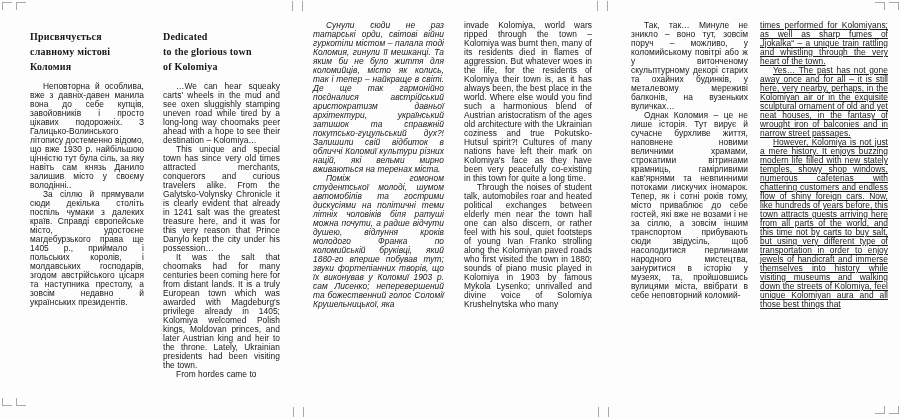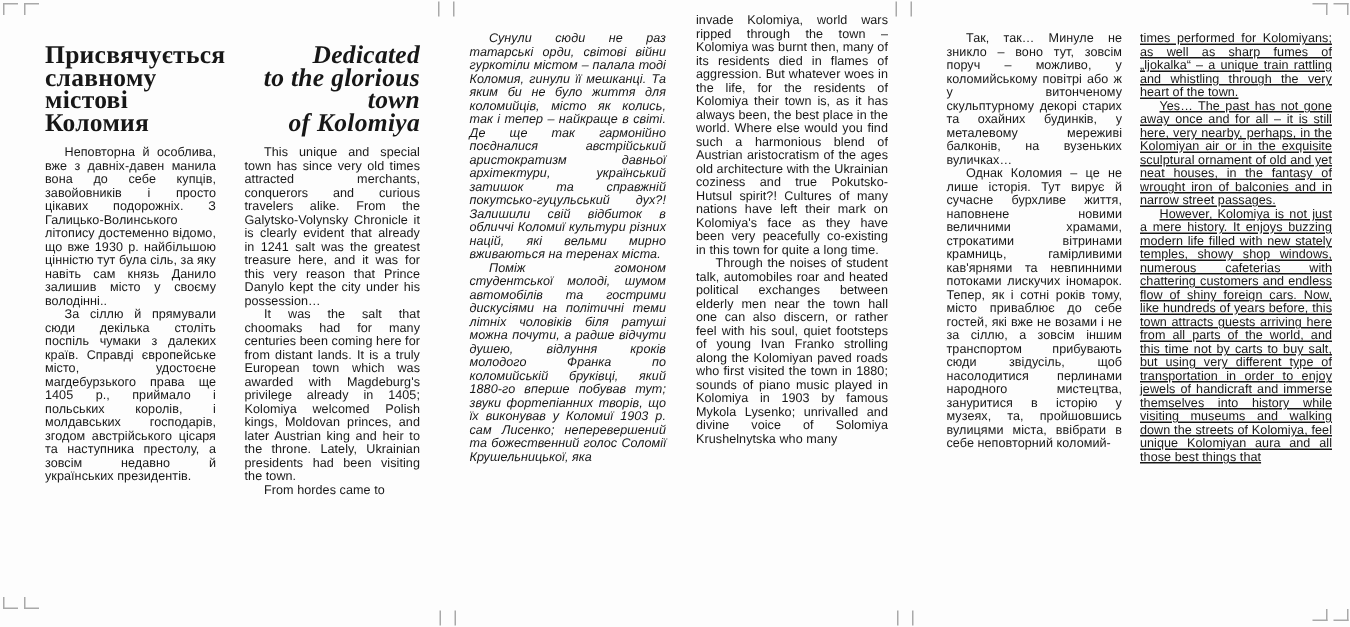--- a/index.html
+++ b/index.html
@@ -16,28 +16,28 @@
     text-align:justify;
     font-size:8.4px;
     line-height:9px;
     letter-spacing:0.05px;
   }
   .col p{margin:0;text-indent:13px;}
   .col p.cont{text-indent:0;}
   .doc-title{
     font-family:"Liberation Serif","DejaVu Serif",serif;
     font-weight:bold;
-    font-size:17px;
+    font-size:10px;
     line-height:15px;
     margin:0 0 8px 0;
     white-space:pre-line;
     text-align:left;
     letter-spacing:0.2px;
   }
-  .doc-title.right{text-align:right;font-style:italic;}
+  .doc-title.right{}
   
   .mark{position:absolute;}
   .mark.tl{width:9px;height:7px;border-top:1px solid #a9a9a9;border-left:1px solid #a9a9a9;}
   .mark.tr{width:9px;height:7px;border-top:1px solid #a9a9a9;border-right:1px solid #a9a9a9;}
   .mark.bl{width:9px;height:7px;border-bottom:1px solid #a9a9a9;border-left:1px solid #a9a9a9;}
   .mark.br{width:9px;height:7px;border-bottom:1px solid #a9a9a9;border-right:1px solid #a9a9a9;}
   .mark.fold{width:0;height:10px;border-left:1px solid #a9a9a9;}
 </style>
 </head>
 <body>
@@ -67,32 +67,33 @@
       <h1 class="doc-title">Присвячується
 славному містові
 Коломия</h1>
       <p>Неповторна й особлива, вже з давніх-давен манила вона до себе купців, завойовників і просто цікавих подорожніх. З Галицько-Волинського літопису достеменно відомо, що вже 1930 р. найбільшою цінністю тут була сіль, за яку навіть сам князь Данило залишив місто у своєму володінні..</p>
       <p>За сіллю й прямували сюди декілька століть поспіль чумаки з далеких країв. Справді європейське місто, удостоєне магдебурзького права ще 1405 р., приймало і польських королів, і молдавських господарів, згодом австрійського цісаря та наступника престолу, а зовсім недавно й українських президентів.</p>
     </div>
     <div class="col" style="left:163px;top:29px;width:117px;">
       <h1 class="doc-title right">Dedicated
 to the glorious town
 of Kolomiya</h1>
+      <p>…We can hear squeaky carts' wheels in the mud and see oxen sluggishly stamping uneven road while tired by a long-long way choomaks peer ahead with a hope to see their destination – Kolomiya…</p>
       <p>This unique and special town has since very old times attracted merchants, conquerors and curious travelers alike. From the Galytsko-Volynsky Chronicle it is clearly evident that already in 1241 salt was the greatest treasure here, and it was for this very reason that Prince Danylo kept the city under his possession…</p>
       <p>It was the salt that choomaks had for many centuries been coming here for from distant lands. It is a truly European town which was awarded with Magdeburg's privilege already in 1405; Kolomiya welcomed Polish kings, Moldovan princes, and later Austrian king and heir to the throne. Lately, Ukrainian presidents had been visiting the town.</p>
       <p>From hordes came to</p>
     </div>
   </div>
 
   <div>
     <div class="col" style="left:313px;top:21px;width:131px;font-style:italic;">
       <p>Сунули сюди не раз татарські орди, світові війни гуркотіли містом – палала тоді Коломия, гинули її мешканці. Та яким би не було життя для коломийців, місто як колись, так і тепер – найкраще в світі. Де ще так гармонійно поєдналися австрійський аристократизм давньої архітектури, український затишок та справжній покутсько-гуцульський дух?! Залишили свій відбиток в обличчі Коломиї культури різних націй, які вельми мирно вживаються на теренах міста.</p>
       <p>Поміж гомоном студентської молоді, шумом автомобілів та гострими дискусіями на політичні теми літніх чоловіків біля ратуші можна почути, а радше відчути душею, відлуння кроків молодого Франка по коломийській бруківці, який 1880-го вперше побував тут; звуки фортепіанних творів, що їх виконував у Коломиї 1903 р. сам Лисенко; неперевершений та божественний голос Соломії Крушельницької, яка</p>
     </div>
-    <div class="col" style="left:464px;top:9px;width:128px;">
+    <div class="col" style="left:464px;top:21px;width:128px;">
       <p class="cont">invade Kolomiya, world wars ripped through the town – Kolomiya was burnt then, many of its residents died in flames of aggression. But whatever woes in the life, for the residents of Kolomiya their town is, as it has always been, the best place in the world. Where else would you find such a harmonious blend of Austrian aristocratism of the ages old architecture with the Ukrainian coziness and true Pokutsko-Hutsul spirit?! Cultures of many nations have left their mark on Kolomiya's face as they have been very peacefully co-existing in this town for quite a long time.</p>
       <p>Through the noises of student talk, automobiles roar and heated political exchanges between elderly men near the town hall one can also discern, or rather feel with his soul, quiet footsteps of young Ivan Franko strolling along the Kolomiyan paved roads who first visited the town in 1880; sounds of piano music played in Kolomiya in 1903 by famous Mykola Lysenko; unrivalled and divine voice of Solomiya Krushelnytska who many</p>
     </div>
   </div>
 
   <div>
     <div class="col" style="left:631px;top:21px;width:117px;">
       <p>Так, так… Минуле не зникло – воно тут, зовсім поруч – можливо, у коломийському повітрі або ж у витонченому скульптурному декорі старих та охайних будинків, у металевому мереживі балконів, на вузеньких вуличках…</p>
       <p>Однак Коломия – це не лише історія. Тут вирує й сучасне бурхливе життя, наповнене новими величними храмами, строкатими вітринами крамниць, гамірливими кав'ярнями та невпинними потоками лискучих іномарок. Тепер, як і сотні років тому, місто приваблює до себе гостей, які вже не возами і не за сіллю, а зовсім іншим транспортом прибувають сюди звідусіль, щоб насолодитися перлинами народного мистецтва, зануритися в історію у музеях, та, пройшовшись вулицями міста, ввібрати в себе неповторний коломий-</p>
     </div>

